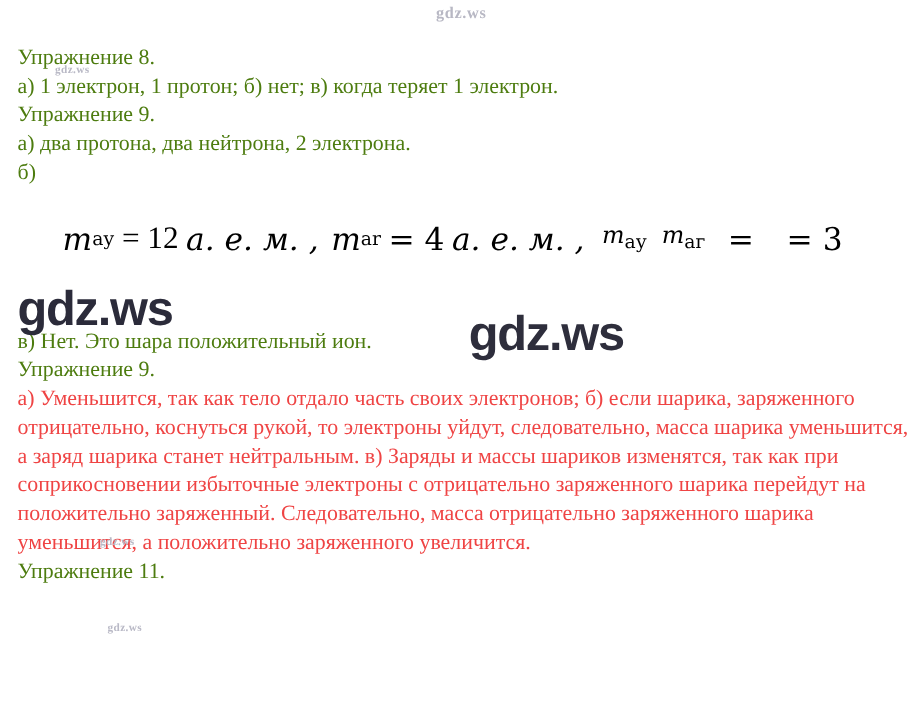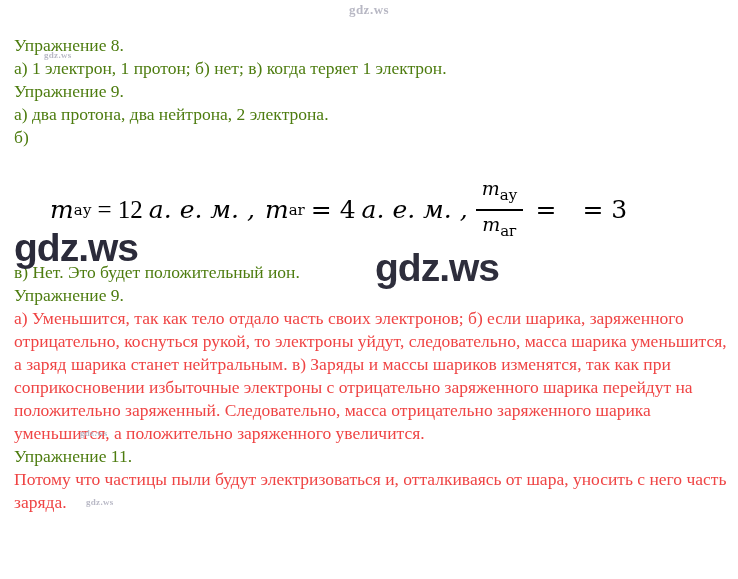--- a/index.html
+++ b/index.html
@@ -67,21 +67,21 @@
     color: #000;
     white-space: nowrap;
   }
   .formula .sub {
     font-size: 15px;
     vertical-align: sub;
     font-style: normal;
   }
   .frac {
     display: inline-flex;
-    flex-direction: column;
+    flex-direction: row;
     align-items: center;
     vertical-align: middle;
     margin: 0 8px;
   }
   .frac .num, .frac .den {
     padding: 1px 6px;
     font-size: 21px;
     line-height: 25px;
   }
   .frac .bar {
@@ -150,27 +150,26 @@
         <span class="roman" style="margin:0 4px;">=</span>
 
         <span class="frac">
           <span class="bar"></span>
         </span>
 
         <span class="roman" style="margin-left:6px;">= 3</span>
       </div>
     </div>
 
-    <div class="line">в) Нет. Это будет положительный ион.</div>
+    <div class="line">в) Нет. Это шара положительный ион.</div>
     <div class="line">Упражнение 9.</div>
 
     <div class="block-text">а) Уменьшится, так как тело отдало часть своих электронов; б) если шарика, заряженного отрицательно, коснуться рукой, то электроны уйдут, следовательно, масса шарика уменьшится, а заряд шарика станет нейтральным. в) Заряды и массы шариков изменятся, так как при соприкосновении избыточные электроны с отрицательно заряженного шарика перейдут на положительно заряженный. Следовательно, масса отрицательно заряженного шарика уменьшится, а положительно заряженного увеличится.</div>
 
     <div class="line">Упражнение 11.</div>
-    <div class="block-text">Потому что частицы пыли будут электризоваться и, отталкиваясь от шара, уносить с него часть заряда.</div>
 
   </div>
 
   <div class="wm-small" style="left:44px; top:50px;">gdz.ws</div>
   <div class="wm-small" style="left:80px; top:428px;">gdz.ws</div>
   <div class="wm-small" style="left:86px; top:497px;">gdz.ws</div>
 
   <div class="wm-big" style="left:14px; top:226px;">gdz.ws</div>
   <div class="wm-big light" style="left:375px; top:246px;">gdz.ws</div>
 

